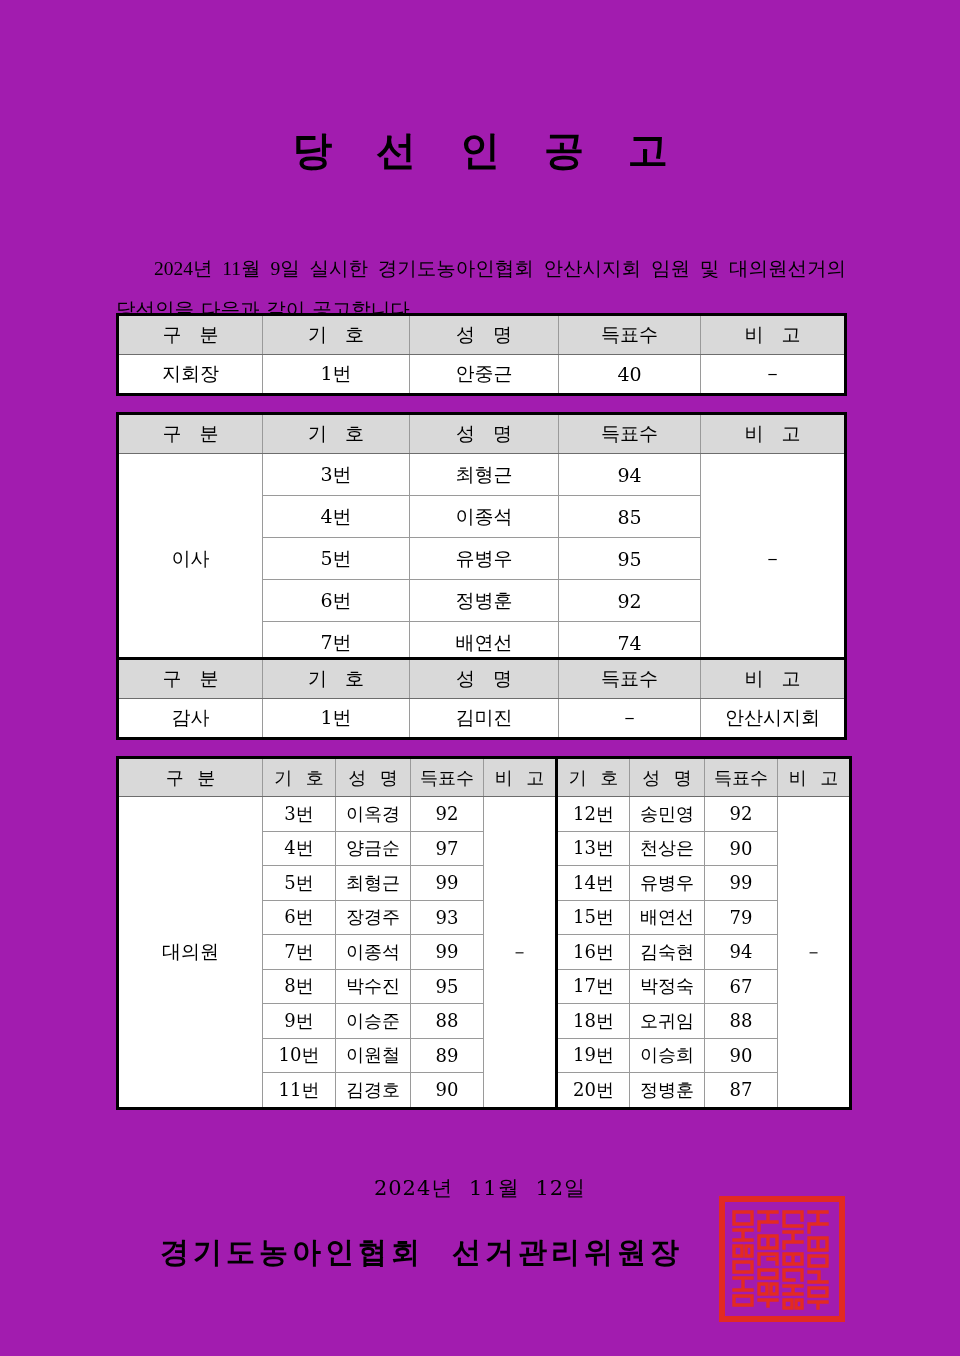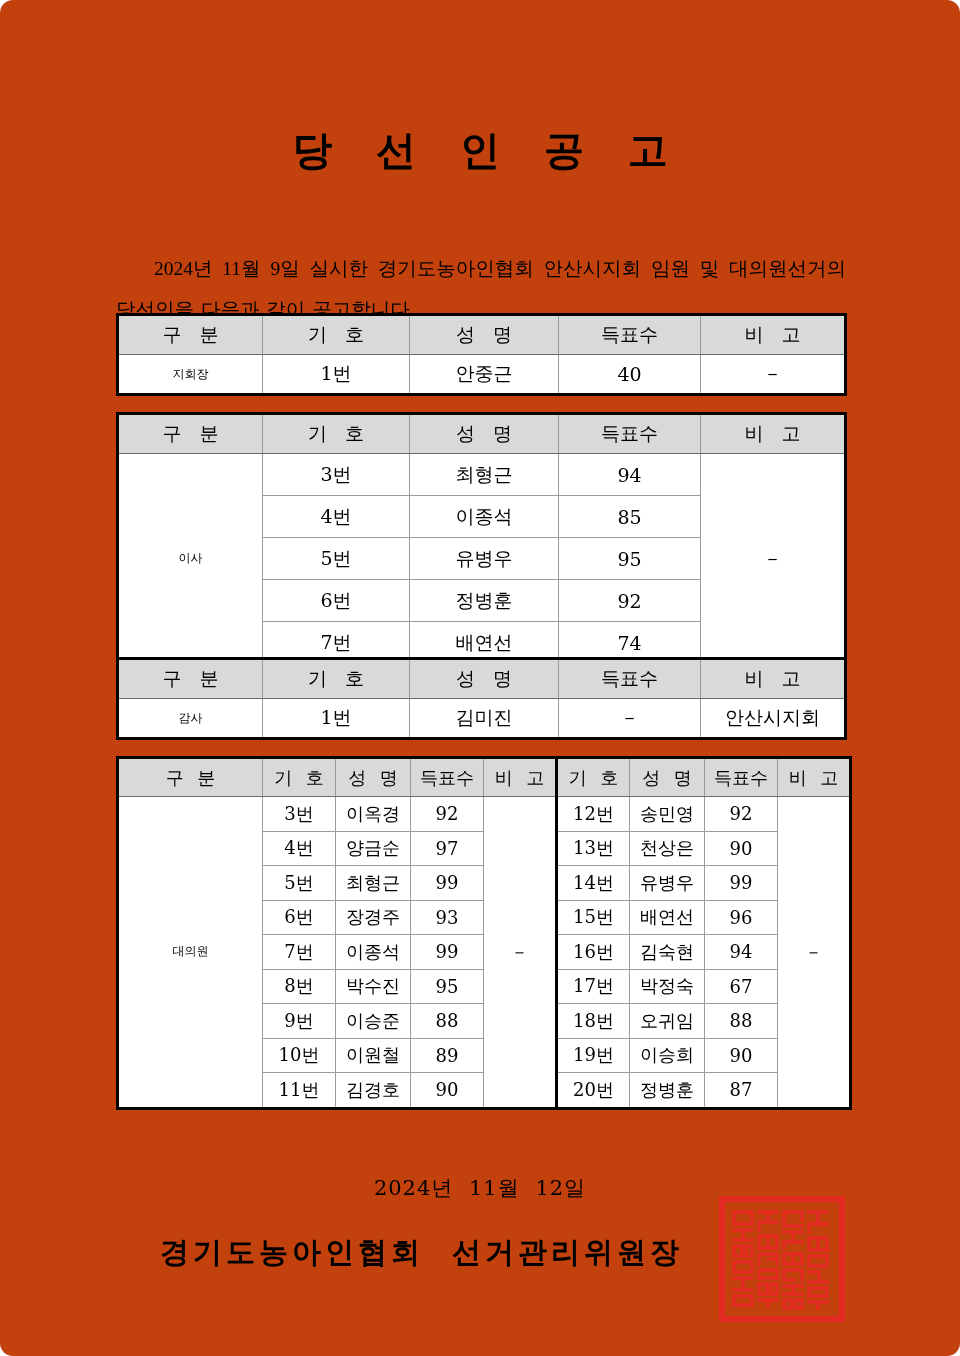--- a/index.html
+++ b/index.html
@@ -11,23 +11,22 @@
   body {
     font-family: "DejaVu Serif", "Liberation Serif", serif;
     color: #111111;
     -webkit-font-smoothing: antialiased;
   }
   .page {
     position: relative;
     width: 960px;
     height: 1356px;
     margin: 0 auto;
-    background: #c2410c;
+    background: #a21caf;
     overflow: hidden;
-    border-radius: 13px;
   }
 
   
   .doc-title {
     position: absolute;
     top: 126px;
     left: 0;
     width: 960px;
     text-align: center;
     font-size: 40px;
@@ -92,21 +91,21 @@
   #tbl-director td { height: 41px; }
   #tbl-delegate th { height: 37px; }
   #tbl-delegate td { height: 33.5px; }
 
   
   .mid-div-l { border-right: 3px solid #000000 !important; }
 
   #tbl-delegate { font-size: 18px; }
   #tbl-delegate thead th { letter-spacing: 4px; text-indent: 4px; }
 
-  .cat-cell { font-size: 12px; letter-spacing: 0; }
+  .cat-cell { font-size: 19px; letter-spacing: 0; }
 
   
   .foot-date {
     position: absolute;
     top: 1174px;
     left: 0;
     width: 960px;
     text-align: center;
     font-size: 21px;
     letter-spacing: 1px;
@@ -300,21 +299,21 @@
         <td>14번</td>
         <td>유병우</td>
         <td>99</td>
       </tr>
       <tr>
         <td>6번</td>
         <td>장경주</td>
         <td>93</td>
         <td>15번</td>
         <td>배연선</td>
-        <td>96</td>
+        <td>79</td>
       </tr>
       <tr>
         <td>7번</td>
         <td>이종석</td>
         <td>99</td>
         <td>16번</td>
         <td>김숙현</td>
         <td>94</td>
       </tr>
       <tr>

